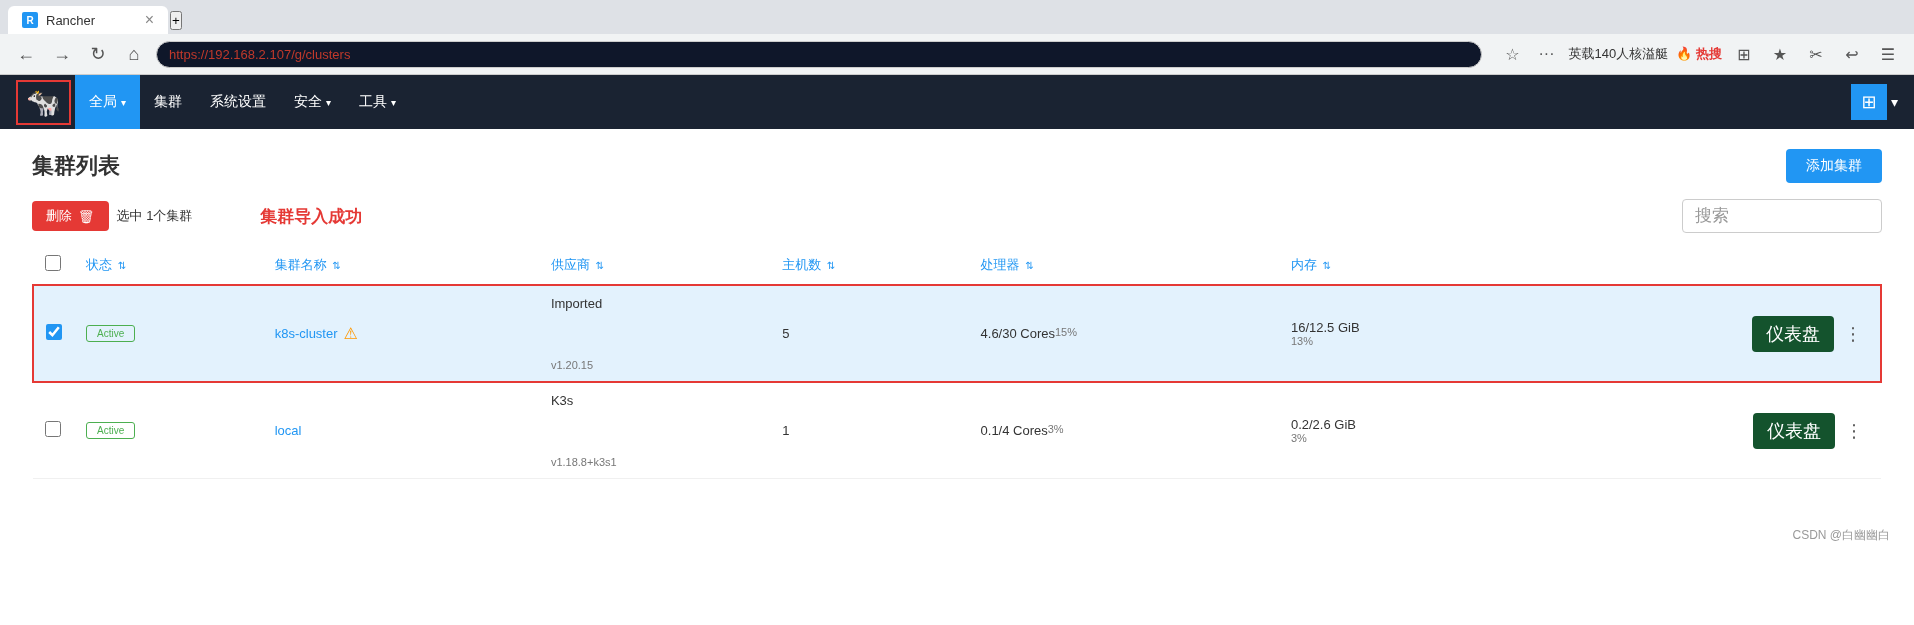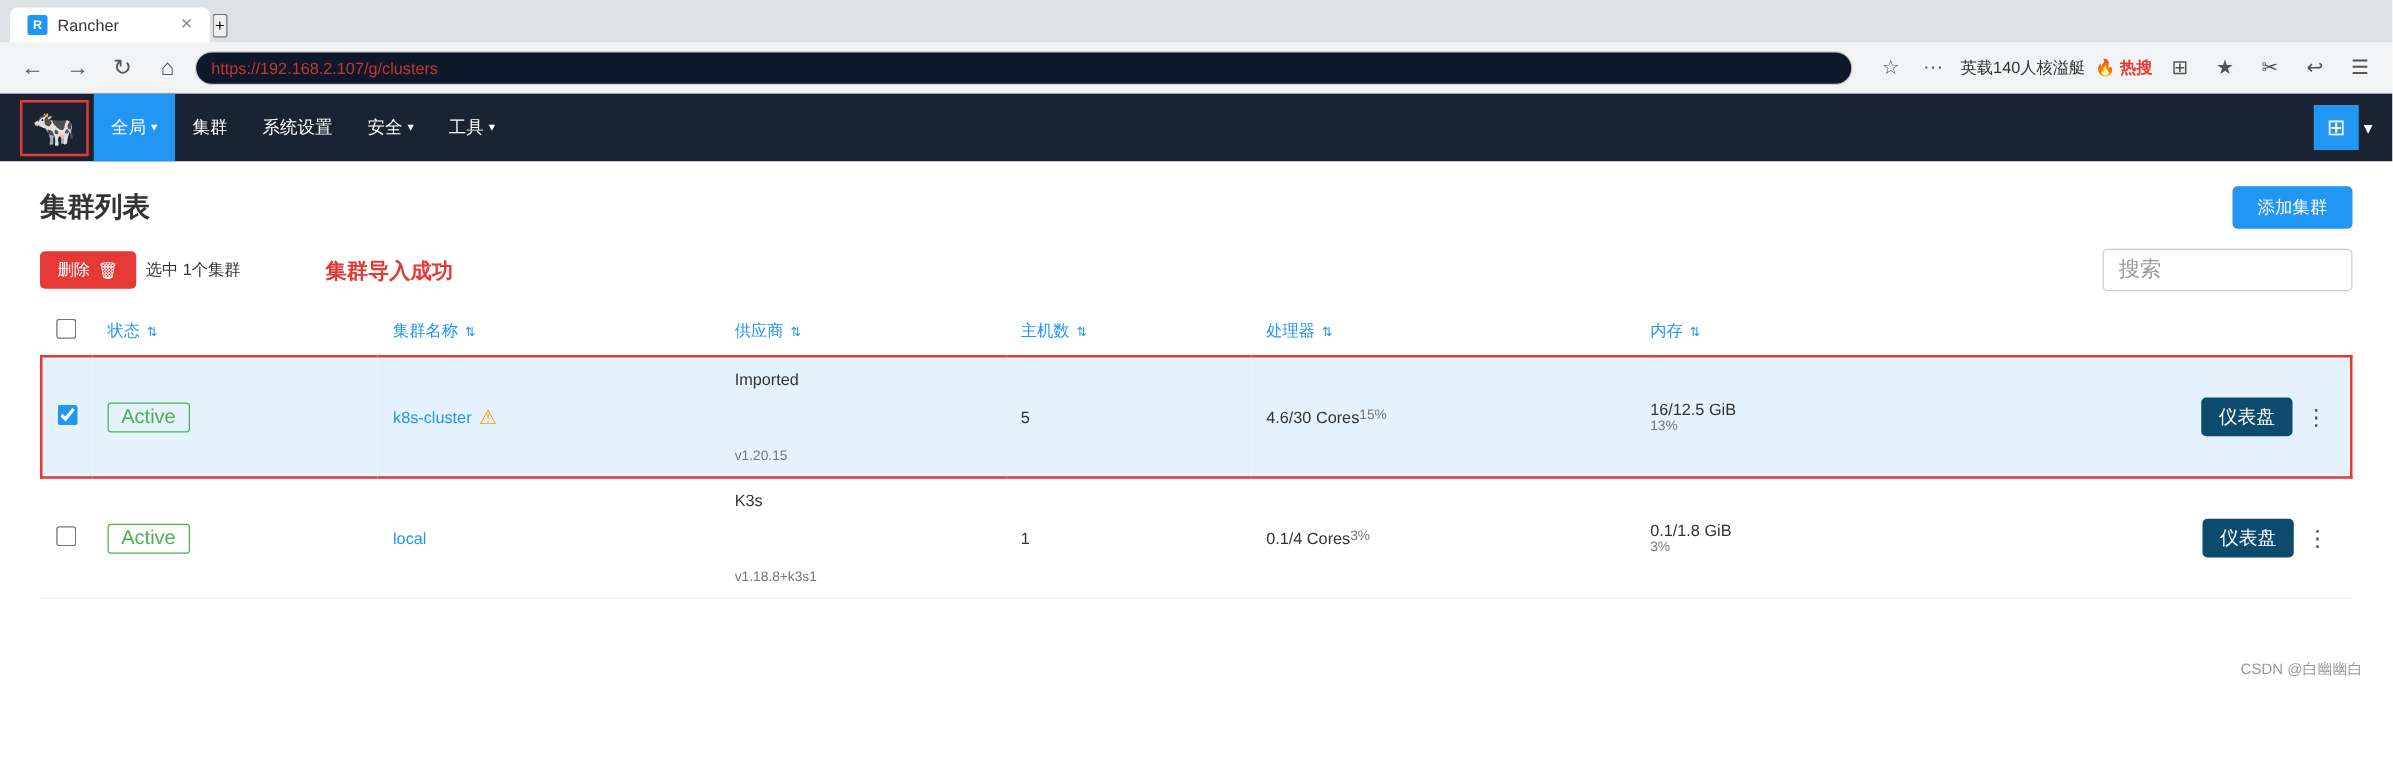--- a/index.html
+++ b/index.html
@@ -48,35 +48,35 @@
     .cluster-table { width: 100%; border-collapse: collapse; }
     .cluster-table thead tr { border-bottom: 1px solid #e0e0e0; }
     .cluster-table th { padding: 10px 12px; text-align: left; font-size: 13px; color: #2196f3; font-weight: 500; cursor: pointer; user-select: none; }
     .cluster-table th .sort-icon { font-size: 10px; margin-left: 2px; color: #2196f3; }
     .cluster-table td { padding: 10px 12px; font-size: 13px; color: #333; border-bottom: 1px solid #f0f0f0; vertical-align: middle; }
     .cluster-table tr.selected-row { background: #e3f2fd; border: 2px solid #e53935; }
     .cluster-table tr.selected-row td { border-top: 2px solid #e53935; border-bottom: 2px solid #e53935; }
     .cluster-table tr.selected-row td:first-child { border-left: 2px solid #e53935; }
     .cluster-table tr.selected-row td:last-child { border-right: 2px solid #e53935; }
 
-    .status-badge { display: inline-block; padding: 2px 10px; border-radius: 3px; font-size: 16px; border: 1px solid #4caf50; color: #4caf50; background: transparent; }
+    .status-badge { display: inline-block; padding: 2px 10px; border-radius: 3px; font-size: 10px; border: 1px solid #4caf50; color: #4caf50; background: transparent; }
     .checkbox-cell { width: 32px; }
     .checkbox { width: 16px; height: 16px; cursor: pointer; accent-color: #2196f3; }
     .cluster-name-link { color: #2196f3; text-decoration: none; cursor: pointer; display: flex; align-items: center; gap: 6px; }
     .warn-icon { color: #ff9800; font-size: 16px; }
     .provider-cell { display: flex; flex-direction: column; gap: 48px; }
     .provider-name { font-size: 13px; }
     .provider-version { font-size: 11px; color: #777; }
     .cores-cell { display: flex; flex-direction: row; }
     .cores-val { font-size: 13px; }
     .cores-pct { font-size: 11px; color: #777; }
     .memory-cell { display: flex; flex-direction: column; }
     .memory-val { font-size: 13px; }
     .memory-pct { font-size: 11px; color: #777; }
-    .action-btn { background: #0c4a6e; color: #fff; border: none; padding: 6px 14px; border-radius: 4px; font-size: 15px; cursor: pointer; white-space: nowrap; font-family: Liberation Serif, serif; }
+    .action-btn { background: #14532d; color: #fff; border: none; padding: 6px 14px; border-radius: 4px; font-size: 18px; cursor: pointer; white-space: nowrap; font-family: Liberation Serif, serif; }
     .more-btn { background: none; border: none; color: #555; font-size: 18px; cursor: pointer; padding: 2px 6px; }
     .action-cell { display: flex; align-items: center; gap: 4px; justify-content: flex-end; }
 
     
     .footer { text-align: right; padding: 8px 24px; font-size: 12px; color: #999; margin-top: 20px; }
 
     
     .callout-annotation { color: #e53935; font-size: 17px; font-weight: bold; margin-bottom: 2px; display: inline-block; }
   </style>
 </head>
@@ -266,21 +266,21 @@
           <span>1</span>
         </td>
         <td>
           <div class="cores-cell">
             <span class="cores-val">0.1/4 Cores</span>
             <span class="cores-pct">3%</span>
           </div>
         </td>
         <td>
           <div class="memory-cell">
-            <span class="memory-val">0.1/1.8 GiB</span>
+            <span class="memory-val">0.2/2.6 GiB</span>
             <span class="memory-pct">3%</span>
           </div>
         </td>
         <td>
           <div class="action-cell">
             <button class="action-btn">仪表盘</button>
             <button class="more-btn">⋮</button>
           </div>
         </td>
       </tr>

